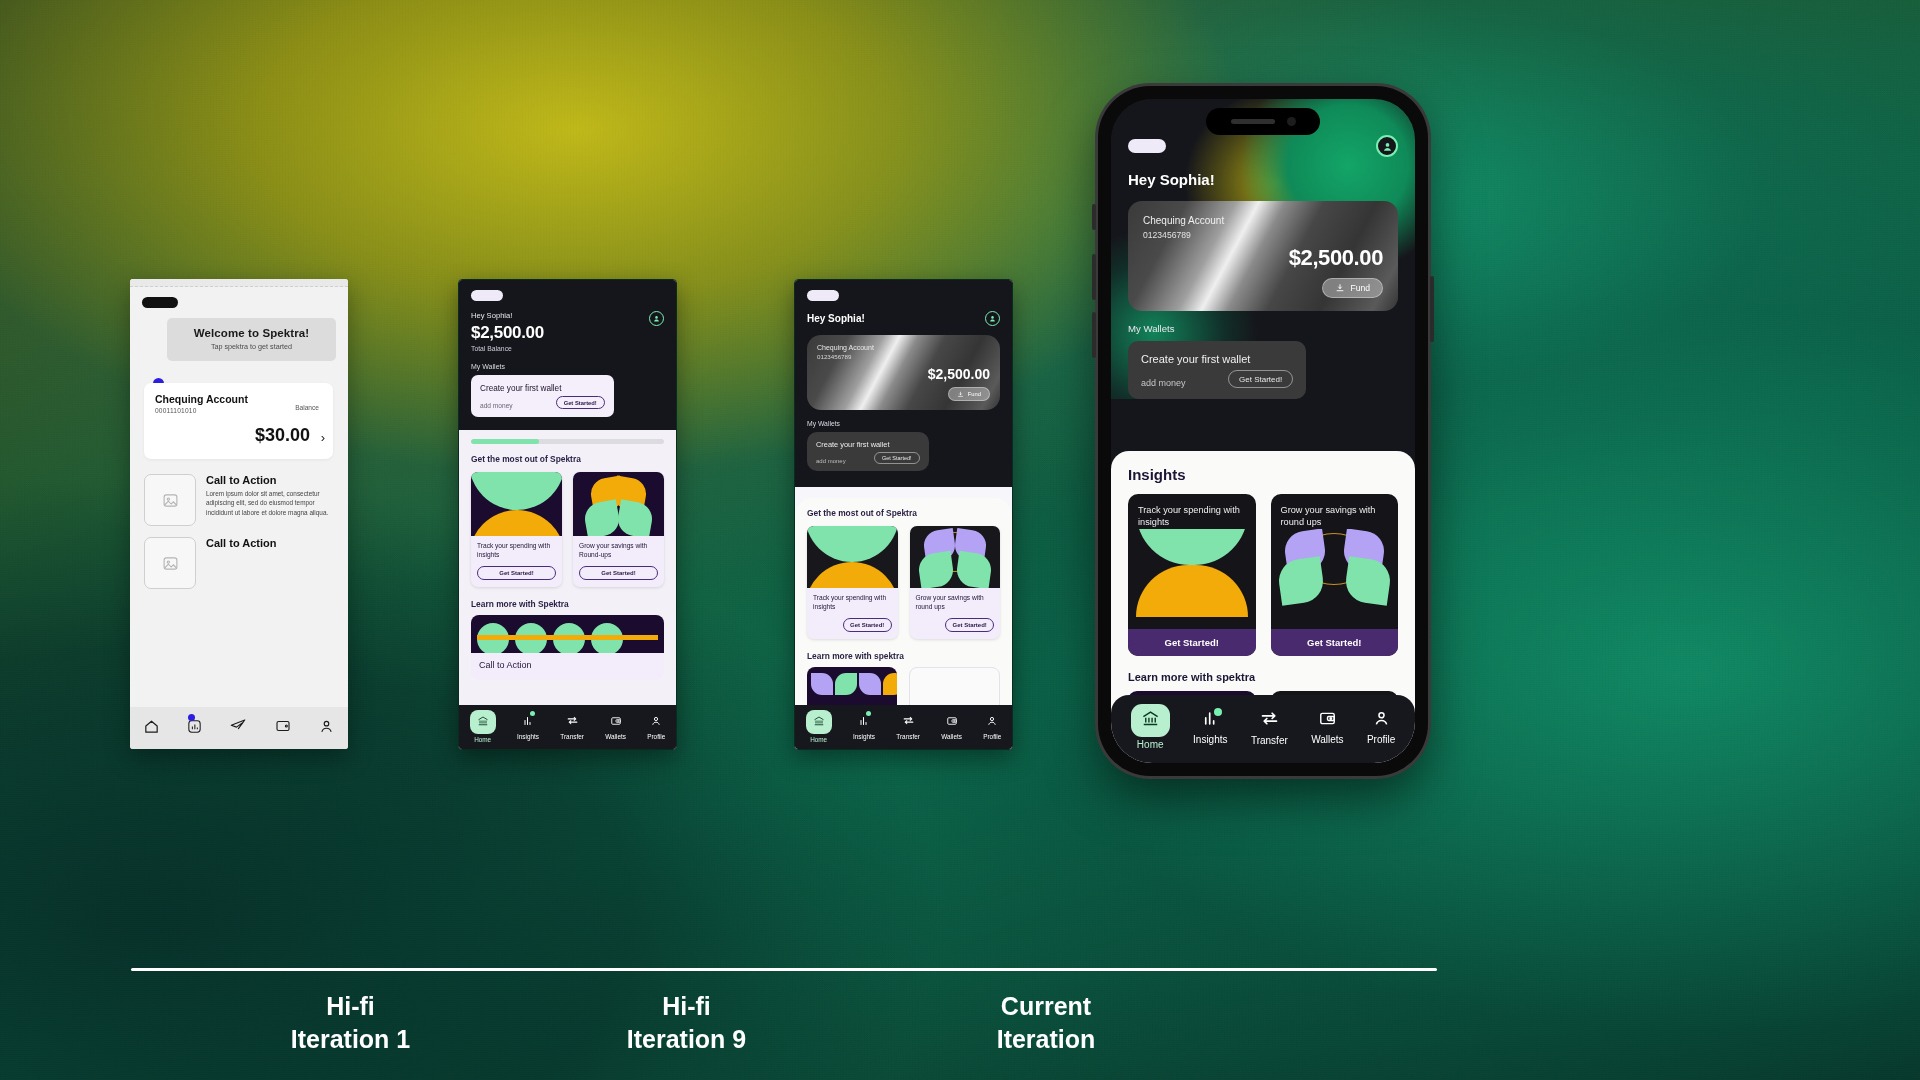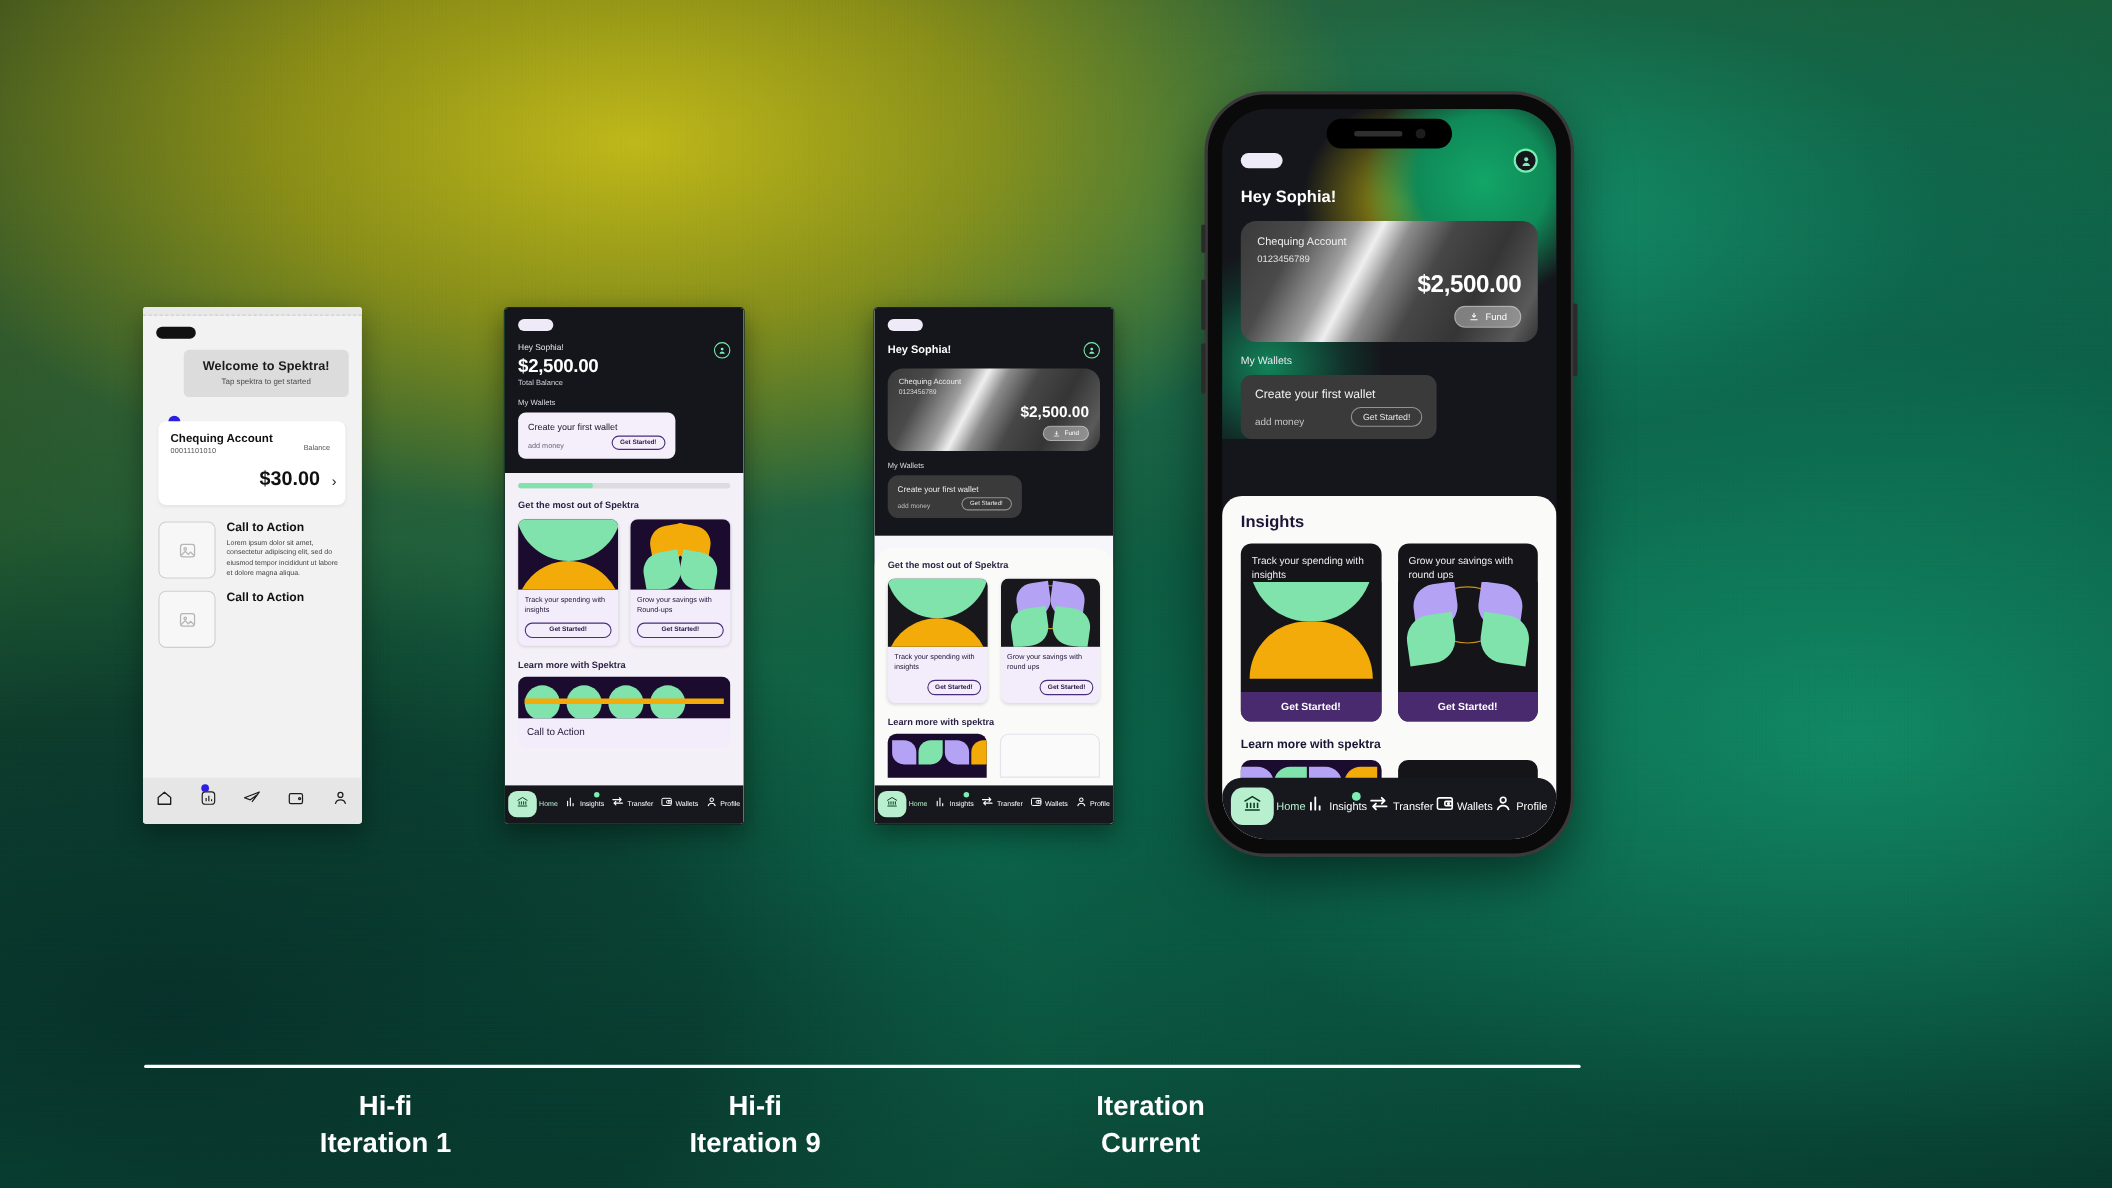--- a/index.html
+++ b/index.html
@@ -23,21 +23,21 @@
       repeating-linear-gradient(0deg, rgba(255,255,255,.05) 0 1px, rgba(0,0,0,0) 1px 2px),
       repeating-linear-gradient(90deg, rgba(0,0,0,.05) 0 1px, rgba(0,0,0,0) 1px 3px);
   }
 
   .stage { position: absolute; inset: 0; }
 
   
   .screen { position: absolute; overflow: hidden; }
 
   
-  #p1 { left: 130px; top: 279px; width: 199px; height: 470px; background: #f2f2f2; border-radius: 3px; box-shadow: 0 8px 24px rgba(0,0,0,.35); }
+  #p1 { left: 130px; top: 279px; width: 218px; height: 470px; background: #f2f2f2; border-radius: 3px; box-shadow: 0 8px 24px rgba(0,0,0,.35); }
   #p1 .statusbar { height: 8px; background: #e9e9e9; border-bottom: 1px dashed #cfcfcf; }
   #p1 .pill { width: 36px; height: 11px; border-radius: 7px; background: #111; margin: 10px 0 0 0; }
   #p1 .tip {
     margin: 10px 12px 0 37px; background: #dcdcdc; border-radius: 5px;
     padding: 9px 6px 10px; text-align: center;
   }
   #p1 .tip h3 { font-size: 11.5px; font-weight: 700; color: #1a1a1a; letter-spacing: .1px; }
   #p1 .tip p { font-size: 7.2px; color: #4b4b4b; margin-top: 3px; }
   #p1 .dot { position: absolute; left: 23px; top: 99px; width: 11px; height: 11px; border-radius: 50%; background: #2c1fe0; }
   #p1 .bucketcard {
@@ -85,21 +85,21 @@
   .featbody .t { font-size: 6.6px; color: #211436; line-height: 1.35; }
   .gsbtn {
     margin-top: 6px; border: 1px solid #4a2d7a; border-radius: 10px; font-size: 6px;
     color: #2a1545; text-align: center; padding: 3px 0; font-weight: 600; background: transparent;
   }
 
   .navdark {
     position: absolute; left: 0; right: 0; bottom: 0; background: #17181d;
     display: flex; align-items: center; justify-content: space-around; padding: 5px 0 6px;
   }
-  .navitem { display: flex; flex-direction: row; align-items: center; gap: 2px; position: relative; color: #fff; justify-content: center; }
+  .navitem { display: flex; flex-direction: column; align-items: center; gap: 2px; position: relative; color: #fff; justify-content: center; }
   .navitem .lbl { font-size: 6.4px; }
   .navitem .badge { position: absolute; right: 4px; top: -2px; width: 5px; height: 5px; border-radius: 50%; background: #79efb2; }
   .navitem.active .iconwrap { background: #b8efcf; border-radius: 8px; padding: 3px 7px; }
   .navitem.active .iconwrap svg { stroke: #0d3b22; }
   .navitem.active .lbl { color: #b8efcf; }
 
   
   #p4wrap { position: absolute; left: 1098px; top: 86px; width: 330px; height: 690px; }
   #p4frame {
     position: absolute; inset: 0; border-radius: 52px; background: #0a0a0a;
@@ -637,18 +637,18 @@
   <div class="captions">
     <div class="cap" id="cap2">
       <div>Hi-fi</div>
       <div>Iteration 1</div>
     </div>
     <div class="cap" id="cap3">
       <div>Hi-fi</div>
       <div>Iteration 9</div>
     </div>
     <div class="cap" id="cap4">
+      <div>Current</div>
       <div>Iteration</div>
-      <div>Current</div>
     </div>
   </div>
 
 </div>
 
 </body></html>

